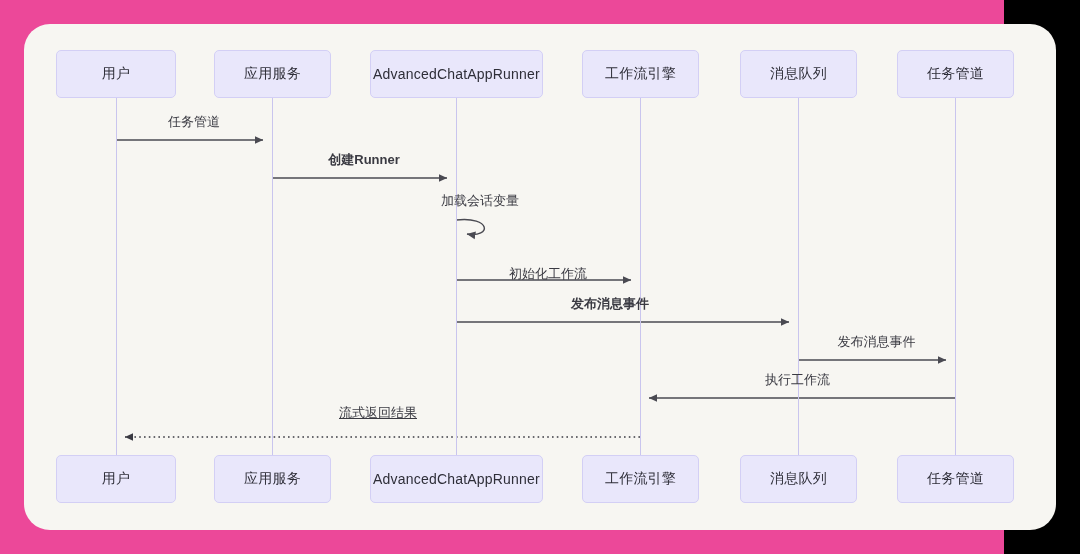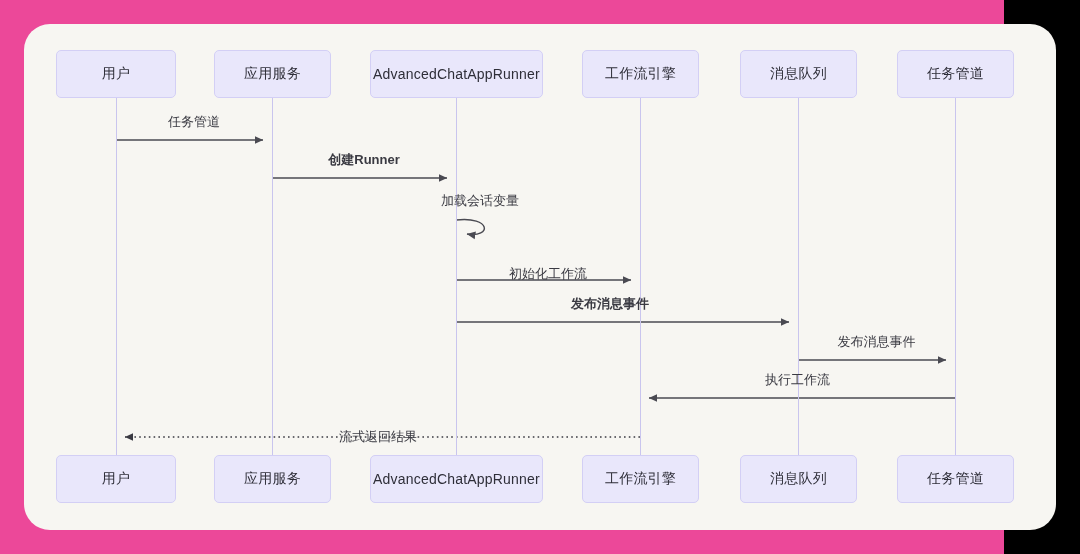--- a/index.html
+++ b/index.html
@@ -158,18 +158,18 @@
           </div>
         </div>
       <div id="label-layer">
           <div class="msg-label" style="left: 170px; top: 89px;">任务管道</div>
           <div class="msg-label" style="left: 340px; top: 127px; font-weight: bold;">创建Runner</div>
           <div class="msg-label" style="left: 456px; top: 168px;">加载会话变量</div>
           <div class="msg-label" style="left: 524px; top: 241px;">初始化工作流</div>
           <div class="msg-label" style="left: 586px; top: 271px; font-weight: bold;">发布消息事件</div>
           <div class="msg-label" style="left: 852.5px; top: 309px;">发布消息事件</div>
           <div class="msg-label" style="left: 773.5px; top: 347px; text-align: right;">执行工作流</div>
-          <div class="msg-label" style="left: 354px; top: 404px;">流式返回结果</div>
+          <div class="msg-label" style="left: 354px; top: 380px; text-decoration: underline;">流式返回结果</div>
         </div>
 
     </div>
   </div>
 </div>
 
 </body></html>

